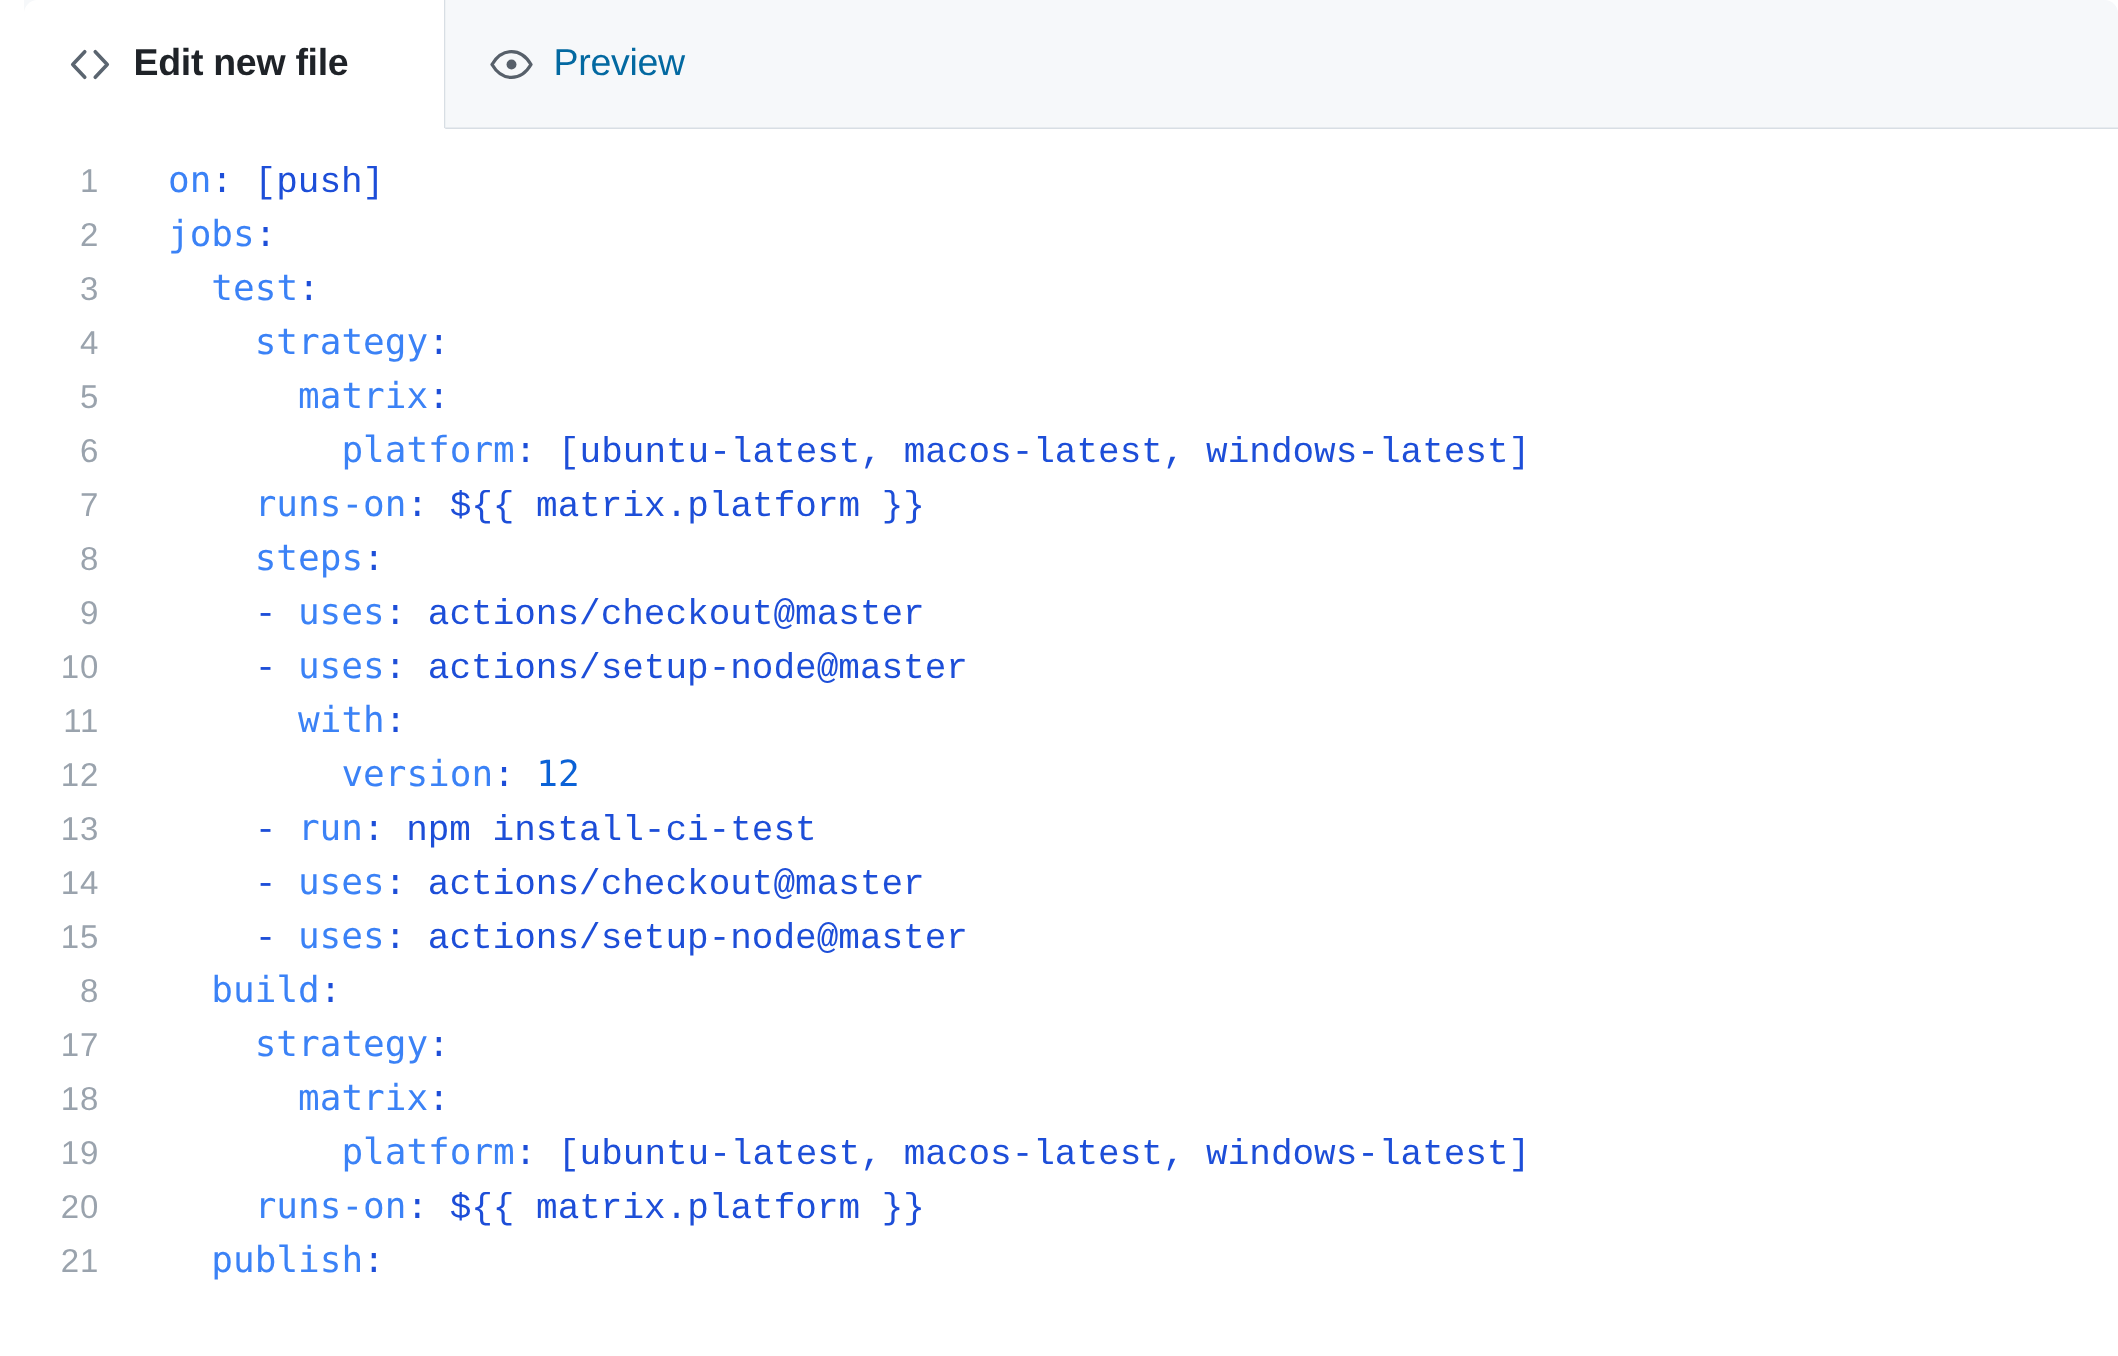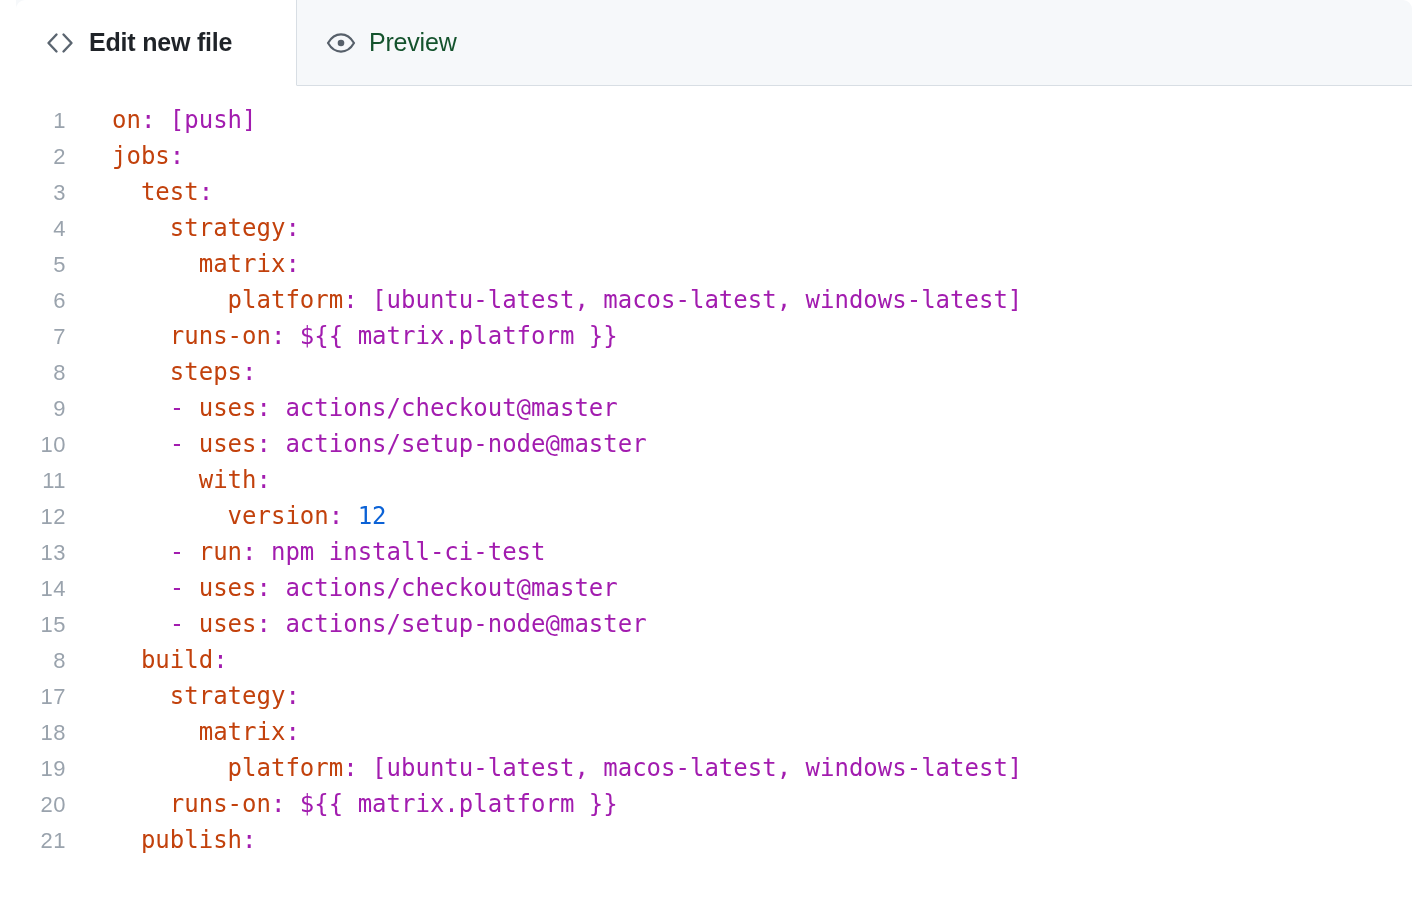--- a/index.html
+++ b/index.html
@@ -70,21 +70,21 @@
   .tab-label {
     font-size: 25px;
     line-height: 1;
     letter-spacing: -0.2px;
   }
   .tab-active .tab-label {
     color: #1f2328;
     font-weight: 700;
   }
   .tab-inactive .tab-label {
-    color: #14532d;
+    color: #0369a1;
     font-weight: 400;
   }
 
   .tab-icon {
     display: inline-flex;
     align-items: center;
     justify-content: center;
     flex: 0 0 auto;
   }
   .tab-active .tab-icon { color: #5b6570; }
@@ -127,23 +127,23 @@
     user-select: none;
   }
 
   .code-text {
     flex: 1 1 auto;
     padding-left: 46px;
     color: #1f2328;
     white-space: pre;
   }
 
-  .tok-key   { color: #c2410c; }
+  .tok-key   { color: #3b82f6; }
   .tok-num   { color: #0b62d6; }
-  .tok-plain { color: #a21caf; }
+  .tok-plain { color: #1d4ed8; font-family: Liberation Mono, monospace; }
 </style>
 </head>
 <body>
 
 <div class="editor-frame">
 
   <div class="tabbar">
 
     <div class="tab tab-active">
       <span class="tab-icon">

